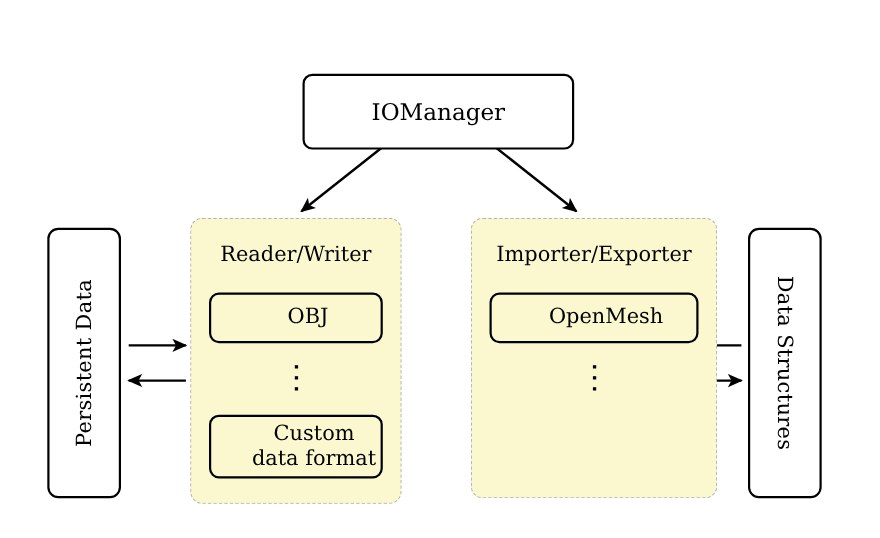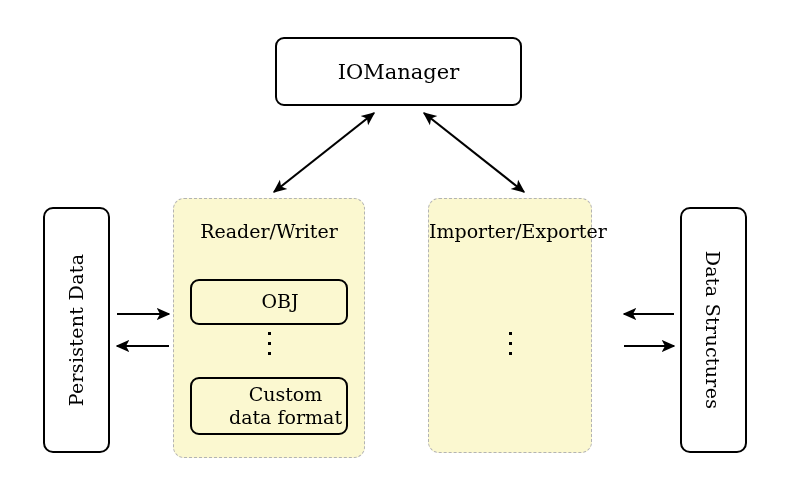--- a/index.html
+++ b/index.html
@@ -21,20 +21,21 @@
     position: absolute;
     box-sizing: border-box;
     border: 2.6px solid #000000;
     border-radius: 9px;
     background: #ffffff;
     display: flex;
     align-items: center;
     justify-content: center;
     text-align: center;
     color: #000000;
+    margin-top: 30px;
   }
 
   
   #io-manager {
     left: 275px;
     top: 37px;
     width: 247px;
     height: 69px;
     font-size: 21px;
   }
@@ -81,21 +82,21 @@
   }
   #reader-writer-panel {
     left: 173px;
     top: 198px;
     width: 192px;
     height: 260px;
   }
   #importer-exporter-panel {
     left: 428px;
     top: 198px;
-    width: 164px;
+    width: 224px;
     height: 255px;
   }
   .panel-title {
     position: absolute;
     left: 0;
     right: 0;
     top: 21px;
     text-align: center;
     font-size: 19px;
     color: #000000;
@@ -112,21 +113,21 @@
     display: flex;
     align-items: center;
     justify-content: center;
     text-align: center;
     font-size: 19px;
     line-height: 1.22;
     color: #000000;
     left: 16px;
     right: 16px;
   }
-  .inner-node.top    { top: 80px;  height: 46px; padding-left: 22px; }
+  .inner-node.top    { top: 67px;  height: 46px; padding-left: 22px; }
   .inner-node.bottom { top: 178px; height: 58px; padding-left: 33px; }
 
   
   .vdots {
     position: absolute;
     left: 0;
     right: 0;
     top: 133px;
     display: flex;
     flex-direction: column;
@@ -216,20 +217,23 @@
       <div>
         <div>Custom</div>
         <div>data format</div>
       </div>
     </div>
   </div>
 
   <div class="group-panel" id="importer-exporter-panel">
     <div class="panel-title">Importer/Exporter</div>
 
+    <div class="inner-node top">
+      <span>OpenMesh</span>
+    </div>
 
     <div class="vdots">
       <span></span>
         <span></span>
         <span></span>
     </div>
 
   </div>
 
 </div>

